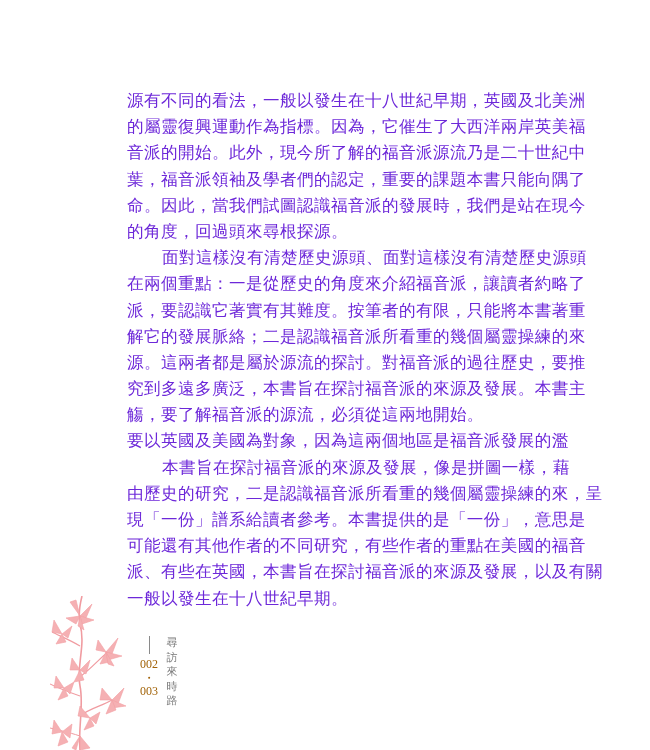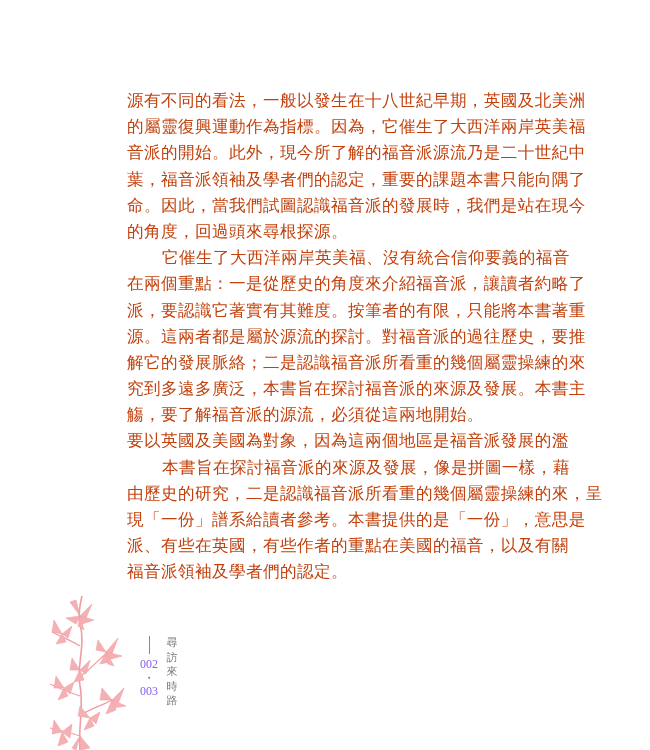--- a/index.html
+++ b/index.html
@@ -26,41 +26,41 @@
       left: 127px;
       top: 88px;
       width: 388px;
     }
     .line {
       height: 26.2px;
       line-height: 26.2px;
       font-size: 16.6px;
       white-space: nowrap;
       letter-spacing: 0.4px;
-      color: #c2410c;
+      color: #6d28d9;
     }
     .line.indent {
       padding-left: 35px;
     }
     .floral {
       position: absolute;
       left: 50px;
       top: 596px;
       width: 76px;
       height: 154px;
     }
     .folio {
       position: absolute;
       left: 137px;
       top: 636px;
       width: 24px;
       text-align: center;
       font-family: "Liberation Serif", "DejaVu Serif", serif;
       font-size: 12px;
-      color: #8b5cf6;
+      color: #a16207;
       line-height: 13px;
     }
     .folio .rule {
       width: 1px;
       height: 18px;
       background: #8a8a8a;
       margin: 0 auto 4px auto;
     }
     .folio .sep {
       display: block;
@@ -88,33 +88,34 @@
 
 <div class="page">
 
   <div class="body-text">
     <div class="line">源有不同的看法，一般以發生在十八世紀早期，英國及北美洲</div>
     <div class="line">的屬靈復興運動作為指標。因為，它催生了大西洋兩岸英美福</div>
     <div class="line">音派的開始。此外，現今所了解的福音派源流乃是二十世紀中</div>
     <div class="line">葉，福音派領袖及學者們的認定，重要的課題本書只能向隅了</div>
     <div class="line">命。因此，當我們試圖認識福音派的發展時，我們是站在現今</div>
     <div class="line">的角度，回過頭來尋根探源。</div>
-    <div class="line indent">它催生了大西洋兩岸英美福、沒有統合信仰要義的福音</div>
+    <div class="line indent">面對這樣沒有清楚歷史源頭、面對這樣沒有清楚歷史源頭</div>
     <div class="line">在兩個重點：一是從歷史的角度來介紹福音派，讓讀者約略了</div>
     <div class="line">派，要認識它著實有其難度。按筆者的有限，只能將本書著重</div>
+    <div class="line">解它的發展脈絡；二是認識福音派所看重的幾個屬靈操練的來</div>
     <div class="line">源。這兩者都是屬於源流的探討。對福音派的過往歷史，要推</div>
-    <div class="line">解它的發展脈絡；二是認識福音派所看重的幾個屬靈操練的來</div>
     <div class="line">究到多遠多廣泛，本書旨在探討福音派的來源及發展。本書主</div>
     <div class="line">觴，要了解福音派的源流，必須從這兩地開始。</div>
     <div class="line">要以英國及美國為對象，因為這兩個地區是福音派發展的濫</div>
     <div class="line indent">本書旨在探討福音派的來源及發展，像是拼圖一樣，藉</div>
     <div class="line">由歷史的研究，二是認識福音派所看重的幾個屬靈操練的來，呈</div>
     <div class="line">現「一份」譜系給讀者參考。本書提供的是「一份」，意思是</div>
-    <div class="line">派、有些在英國，有些作者的重點在美國的福音，以及有關</div>
-    <div class="line">福音派領袖及學者們的認定。</div>
+    <div class="line">可能還有其他作者的不同研究，有些作者的重點在美國的福音</div>
+    <div class="line">派、有些在英國，本書旨在探討福音派的來源及發展，以及有關</div>
+    <div class="line">一般以發生在十八世紀早期。</div>
   </div>
 
   <div class="floral">
     <svg width="76" height="154" viewBox="0 0 76 154" xmlns="http://www.w3.org/2000/svg">
       <g fill="#f4a3a6" stroke="#f08e93" stroke-width="0.6" opacity="0.85">
         <path d="M30 154 C 28 130, 34 110, 30 90 C 26 70, 36 50, 30 28 C 28 18, 30 8, 32 0" fill="none" stroke="#ee8a90" stroke-width="1.6"></path>
         <path d="M30 120 C 40 112, 52 110, 62 104" fill="none" stroke="#ee8a90" stroke-width="1.2"></path>
         <path d="M31 80 C 42 72, 50 62, 58 56" fill="none" stroke="#ee8a90" stroke-width="1.2"></path>
         <path d="M30 50 C 20 44, 10 40, 2 36" fill="none" stroke="#ee8a90" stroke-width="1.2"></path>
         <path d="M30 100 C 18 96, 8 92, 0 88" fill="none" stroke="#ee8a90" stroke-width="1.1"></path>

